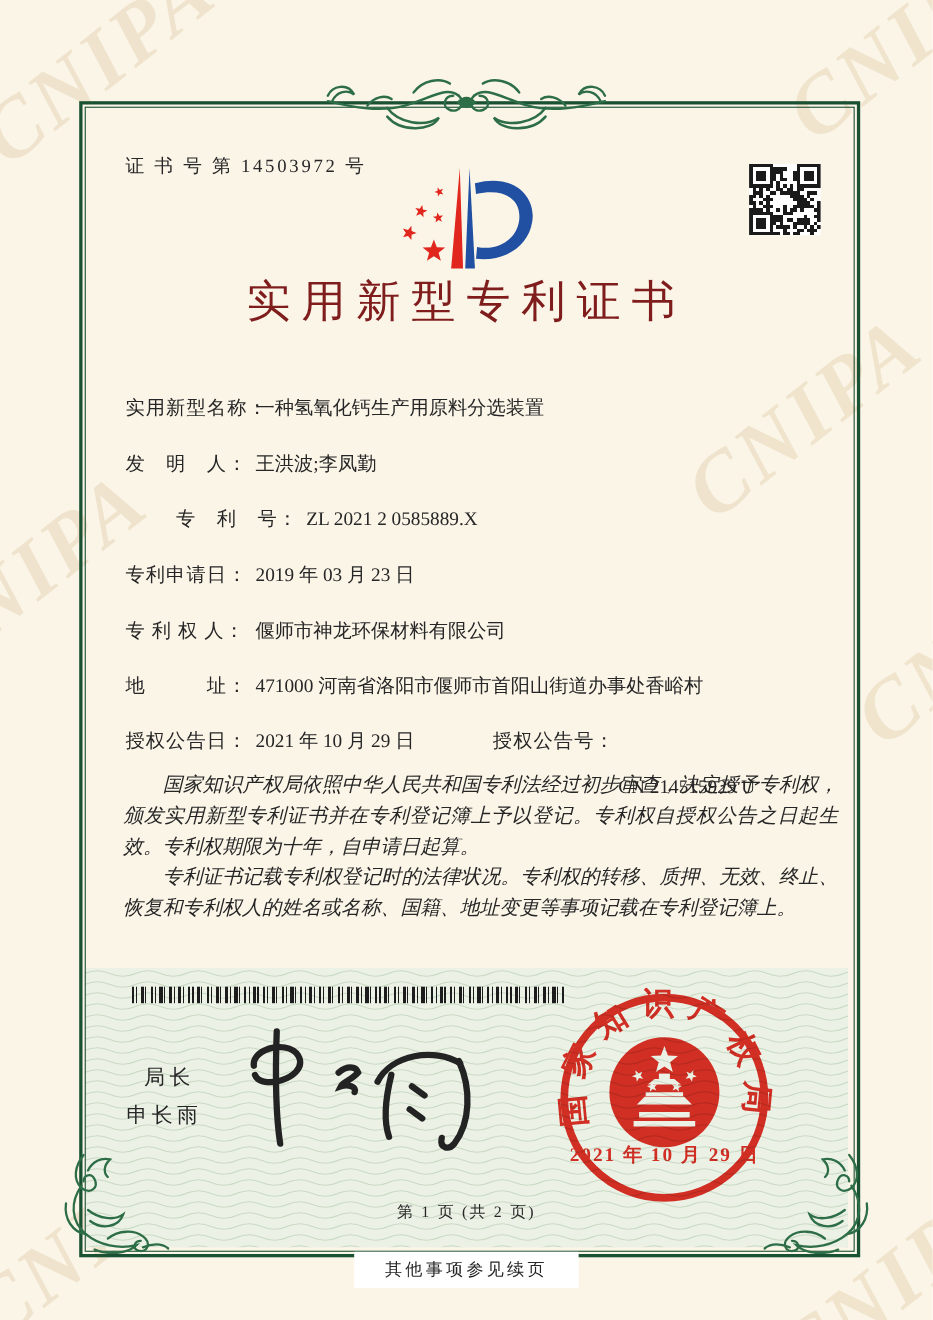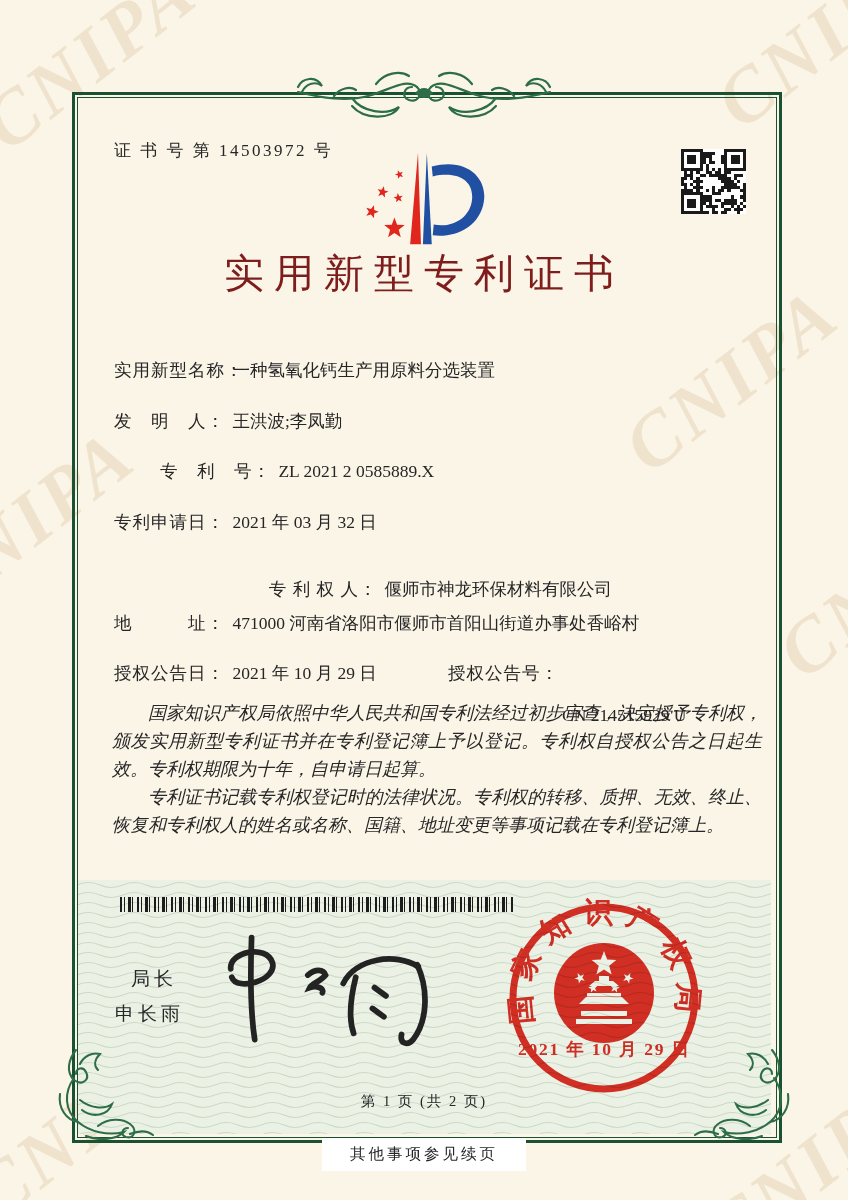--- a/index.html
+++ b/index.html
@@ -396,23 +396,23 @@
     <div class="frow" style="top:409px;">
       <span class="f-label">发　明　人：</span>
       <span class="f-value">王洪波;李凤勤</span>
     </div>
     <div class="frow" style="top:459px;margin-left:46px;">
       <span class="f-label">专　利　号：</span>
       <span class="f-value">ZL 2021 2 0585889.X</span>
     </div>
     <div class="frow" style="top:510px;">
       <span class="f-label">专利申请日：</span>
-      <span class="f-value">2021 年 03 月 32 日</span>
-    </div>
-    <div class="frow" style="top:577px;text-align:center;">
+      <span class="f-value">2019 年 03 月 23 日</span>
+    </div>
+    <div class="frow" style="top:561px;">
       <span class="f-label">专 利 权 人：</span>
       <span class="f-value">偃师市神龙环保材料有限公司</span>
     </div>
     <div class="frow" style="top:611px;">
       <span class="f-label">地　　　址：</span>
       <span class="f-value">471000 河南省洛阳市偃师市首阳山街道办事处香峪村</span>
     </div>
     <div class="frow" style="top:661px;">
       <span class="f-label">授权公告日：</span>
       <span class="f-value">2021 年 10 月 29 日</span>

